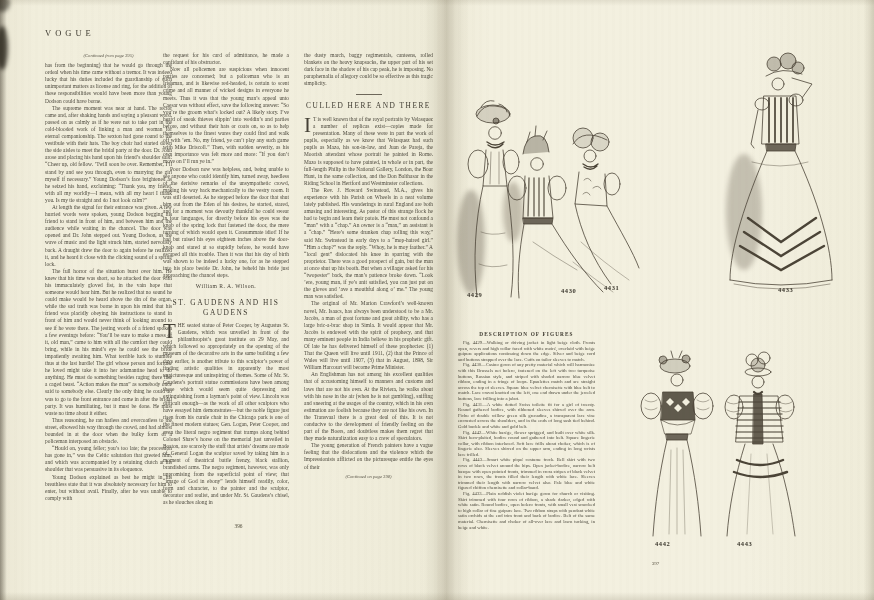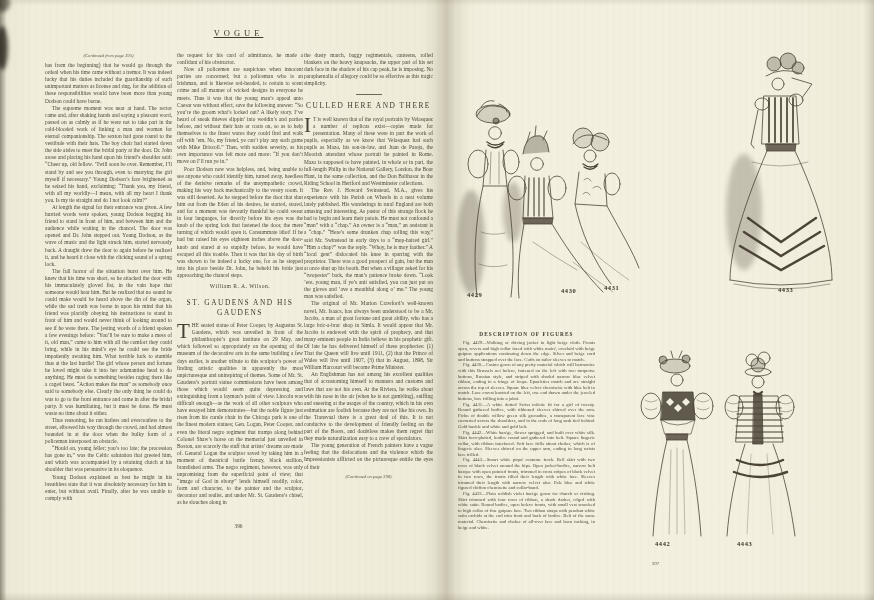--- a/index.html
+++ b/index.html
@@ -19,26 +19,26 @@
     background:rgba(30,26,16,.75);filter:blur(2px);}
   .corner-blob2{position:absolute;left:-6px;top:-6px;width:16px;height:18px;border-radius:50%;
     background:rgba(30,26,16,.55);filter:blur(2px);}
   .edge-right{position:absolute;left:864px;top:0;width:10px;height:600px;pointer-events:none;
     background:linear-gradient(90deg,rgba(75,65,40,0),rgba(75,65,40,.18));}
   .edge-bottom{position:absolute;left:0;top:592px;width:874px;height:8px;pointer-events:none;
     background:linear-gradient(180deg,rgba(75,65,40,0),rgba(75,65,40,.14));}
   .edge-top{position:absolute;left:0;top:0;width:874px;height:6px;pointer-events:none;
     background:linear-gradient(0deg,rgba(75,65,40,0),rgba(75,65,40,.10));}
 
-  .running-head{position:absolute;left:45px;top:28px;width:387px;text-align:center;
-    font-size:8.5px;letter-spacing:4px;color:#3e3a30;text-decoration:underline;}
+  .running-head{position:absolute;left:45px;top:28px;width:387px;text-align:left;
+    font-size:8.5px;letter-spacing:4px;color:#3e3a30;}
   .col{position:absolute;top:52px;height:467px;overflow:hidden;
     font-size:5.4px;line-height:7.1px;text-align:justify;color:#4b473c;}
   .col1{left:45px;width:127px;}
-  .col2{left:177px;width:126px;}
+  .col2{left:163px;width:126px;}
   .col3{left:304px;width:129px;}
   .col p{margin:0;text-indent:7px;}
   .col p.noindent{text-indent:0;}
   .contnote{text-align:center;text-indent:0 !important;font-style:italic;font-size:4.6px;
     margin-bottom:3px !important;color:#5a564a;}
   .byline{text-align:center;text-indent:0 !important;font-size:5.6px;letter-spacing:.5px;
     margin:4px 0 1px !important;color:#443f35;}
   .article-heading{font-size:7.4px;letter-spacing:1.5px;text-align:center;line-height:9.5px;
     margin:8px 0 5px;color:#3e3a30;font-weight:normal;}
   .rule{width:26px;border-top:1px solid #6d675a;margin:7px auto 6px;}

